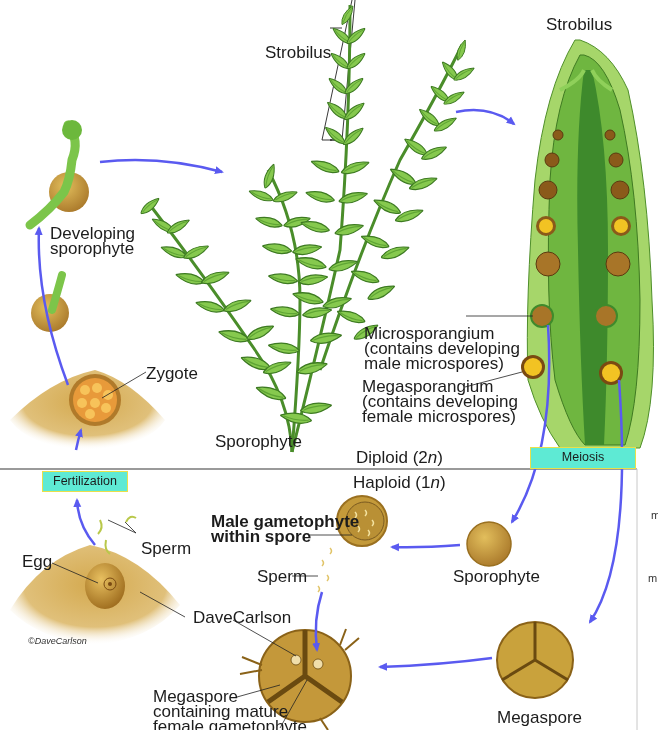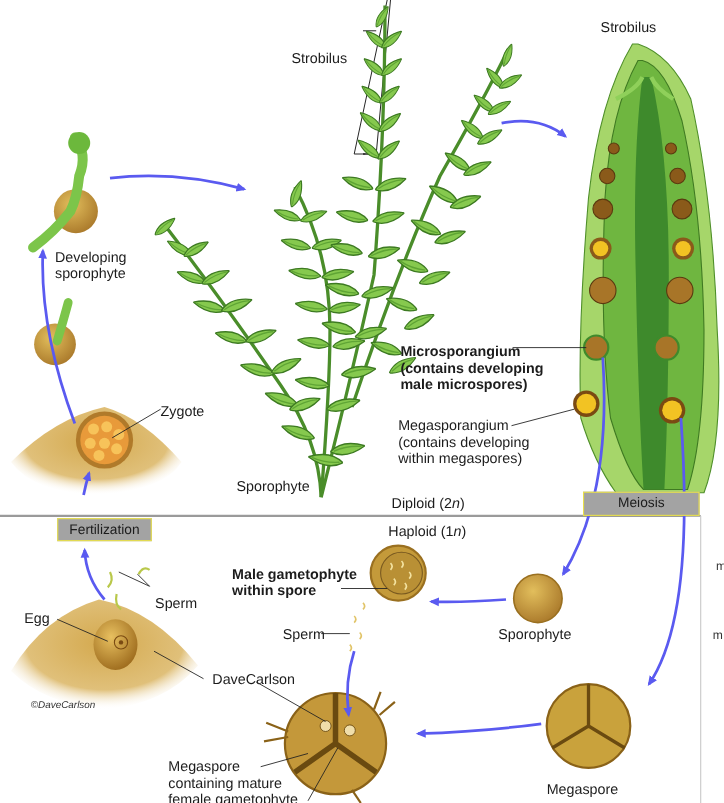--- a/index.html
+++ b/index.html
@@ -1,21 +1,21 @@
 <!DOCTYPE html>
 <html><head>
 <meta charset="utf-8">
 <style>
   html, body { margin: 0; padding: 0; background: #ffffff; }
   body { width: 658px; height: 730px; position: relative; overflow: hidden;
          font-family: "Liberation Sans", sans-serif; color: #1a1a1a; }
   #art { position: absolute; left: 0; top: 0; width: 658px; height: 730px; }
-  .lbl { position: absolute; font-size: 13px; line-height: 15px; color: #1c1c1c; white-space: nowrap; }
+  .lbl { position: absolute; font-size: 17px; line-height: 15px; color: #1c1c1c; white-space: nowrap; }
   .lbl.ml { white-space: pre-line; }
-  .box { position: absolute; background: #a3a3a3; border: 1px solid #e9e04a; font-size: 12.5px;
+  .box { position: absolute; background: #5eead4; border: 1px solid #e9e04a; font-size: 12.5px;
          text-align: center; line-height: 19px; color: #1c1c1c; }
   .copy { position: absolute; font-size: 9px; color: #333; }
   .side { position: absolute; font-size: 11px; color: #333; }
   i { font-style: italic; }
 </style>
 </head>
 <body>
 
 <svg id="art" viewBox="0 0 658 730" xmlns="http://www.w3.org/2000/svg">
   <defs>
@@ -277,35 +277,35 @@
     <path d="M68,385 Q36,300 39,228" marker-end="url(#ah)"></path>
   </g>
 </svg>
 
 <div class="lbl" style="left:265px;top:45px;">Strobilus</div>
 <div class="lbl" style="left:546px;top:17px;">Strobilus</div>
 <div class="lbl ml" style="left:50px;top:226px;">Developing
 sporophyte</div>
 <div class="lbl" style="left:146px;top:366px;">Zygote</div>
 <div class="lbl" style="left:215px;top:434px;">Sporophyte</div>
-<div class="lbl ml" style="left:364px;top:312px;font-weight:bold;">Microsporangium
+<div class="lbl ml" style="left:364px;top:326px;">Microsporangium
 (contains developing
 male microspores)</div>
 <div class="lbl ml" style="left:362px;top:379px;">Megasporangium
 (contains developing
-within megaspores)</div>
+female microspores)</div>
 
 <div class="lbl" style="left:356px;top:450px;">
   <span>Diploid (2</span><i>n</i><span>)</span>
 </div>
 <div class="lbl" style="left:353px;top:475px;">
   <span>Haploid (1</span><i>n</i><span>)</span>
 </div>
 
-<div class="box" style="left:52px;top:471px;width:84px;height:19px;">Fertilization</div>
+<div class="box" style="left:42px;top:471px;width:84px;height:19px;">Fertilization</div>
 <div class="box" style="left:530px;top:447px;width:104px;height:20px;">Meiosis</div>
 
 <div class="lbl" style="left:22px;top:554px;">Egg</div>
 <div class="lbl" style="left:141px;top:541px;">Sperm</div>
 <div class="lbl" style="left:193px;top:610px;">DaveCarlson</div>
 <div class="copy" style="left:28px;top:636px;font-style:italic;">©DaveCarlson</div>
 <div class="lbl ml" style="left:211px;top:514px;font-weight:bold;">Male gametophyte
 within spore</div>
 <div class="lbl" style="left:257px;top:569px;">Sperm</div>
 <div class="lbl" style="left:453px;top:569px;">Sporophyte</div>

